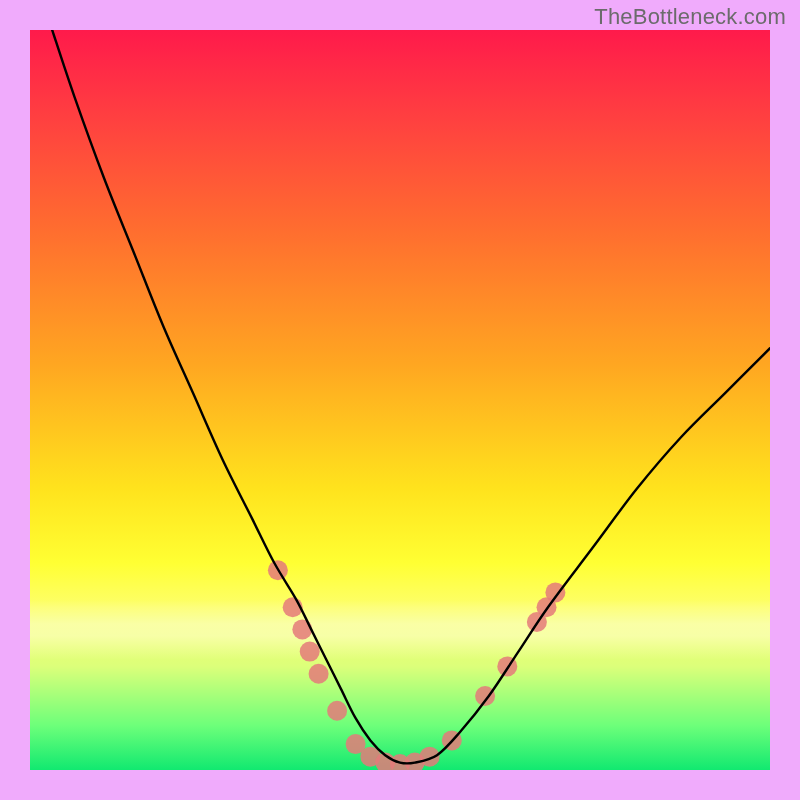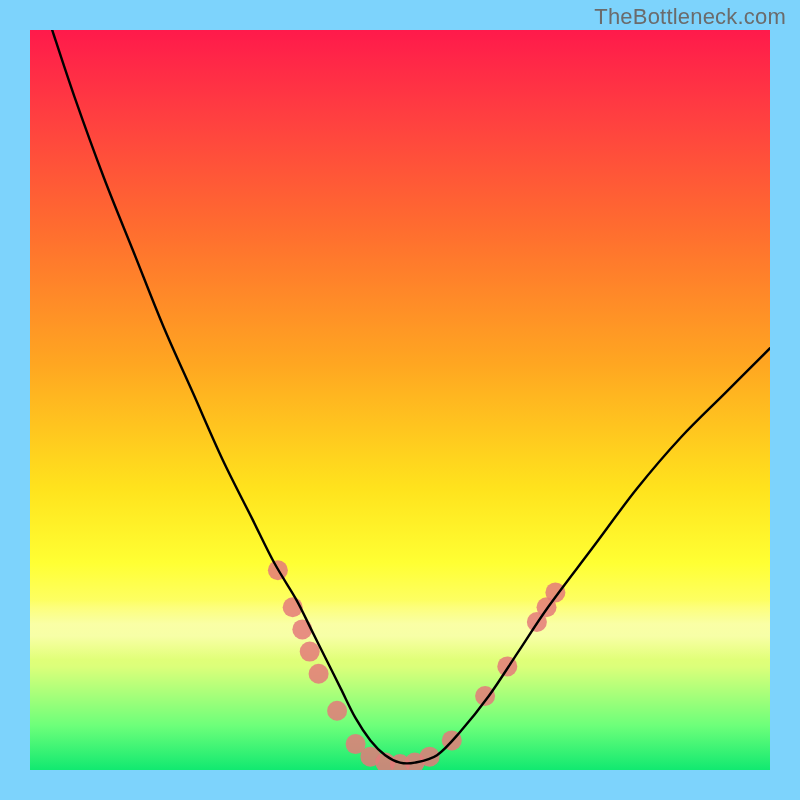--- a/index.html
+++ b/index.html
@@ -10,21 +10,21 @@
     overflow: hidden;
     background: #000;
     font-family: Arial, Helvetica, sans-serif;
   }
   .frame {
     position: absolute;
     top: 0;
     left: 0;
     width: 800px;
     height: 800px;
-    background: #7dd3fc;
+    background: #f0abfc;
   }
   .plot {
     position: absolute;
     top: 30px;
     left: 30px;
     width: 740px;
     height: 740px;
     background: linear-gradient(
       to bottom,
       #ff1a4b 0%,

